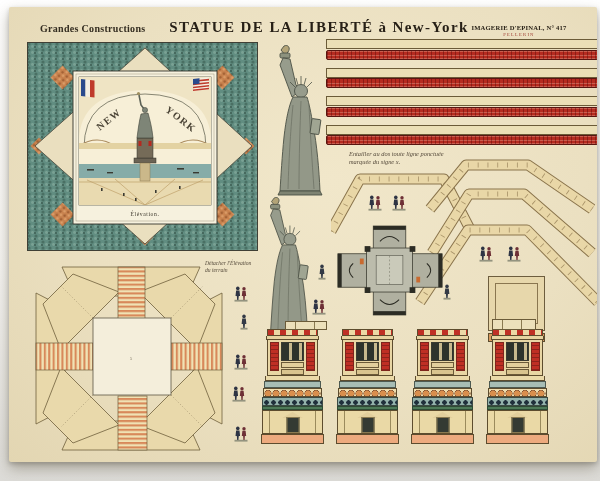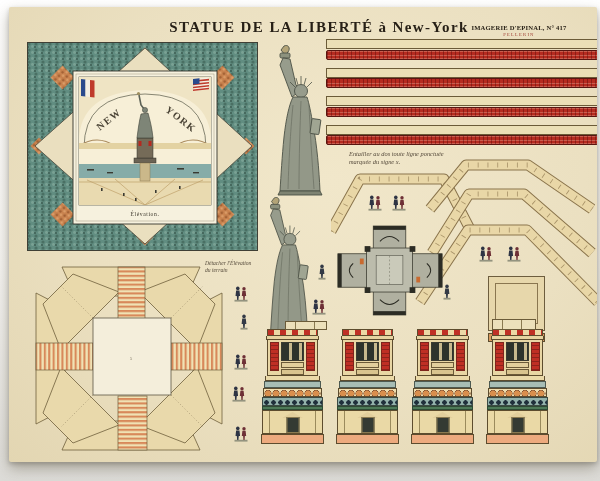--- a/index.html
+++ b/index.html
@@ -69,20 +69,21 @@
   .sq-cren{left:479px;top:326px;width:57px;height:9px;border:.7px solid #5d4c2e;box-sizing:border-box;
     background:repeating-linear-gradient(90deg,#d89a5e 0 6.5px,#3f3428 6.5px 8.2px);}
   .fig{position:absolute;}
   svg text{font-family:"Liberation Serif",serif;}
 </style>
 </head>
 <body>
 
 <div class="paper">
 
+  <div class="abs series">Grandes Constructions</div>
   <div class="abs title">STATUE DE LA LIBERTÉ à New-York</div>
   <div class="abs pub">
     <div class="l1">IMAGERIE D'EPINAL, N° 417</div>
     <div class="l2">PELLERIN</div>
   </div>
 
   <svg class="abs" style="left:18px;top:35px" width="231" height="209" viewBox="0 0 231 209">
     <defs>
       <pattern id="peb" width="7" height="6" patternUnits="userSpaceOnUse">
         <rect width="7" height="6" fill="#618d81"></rect>

